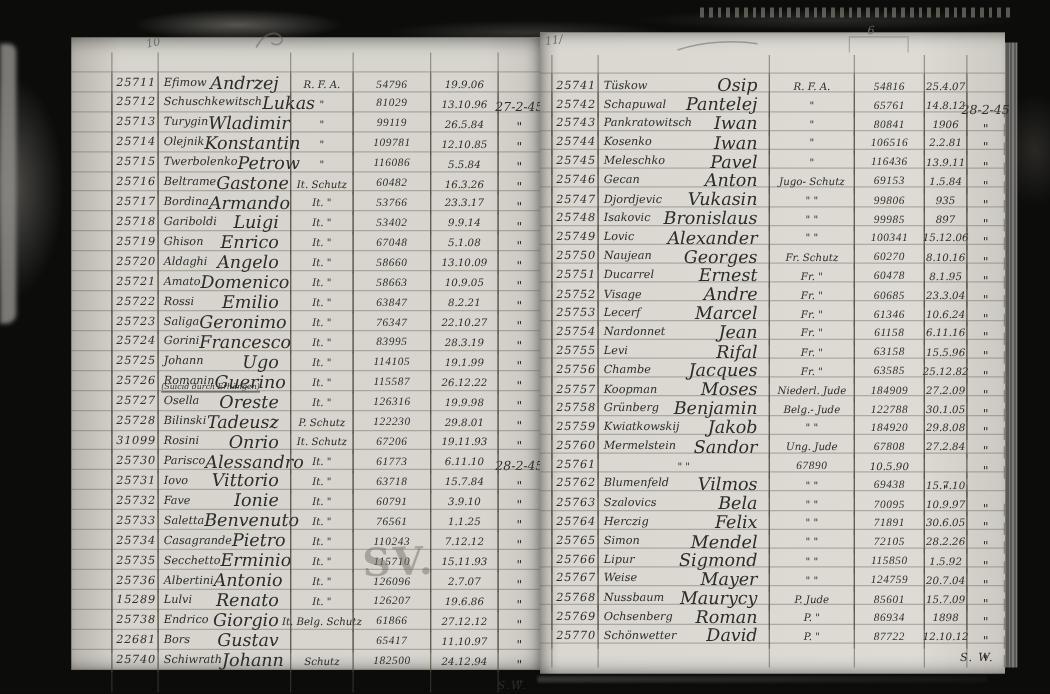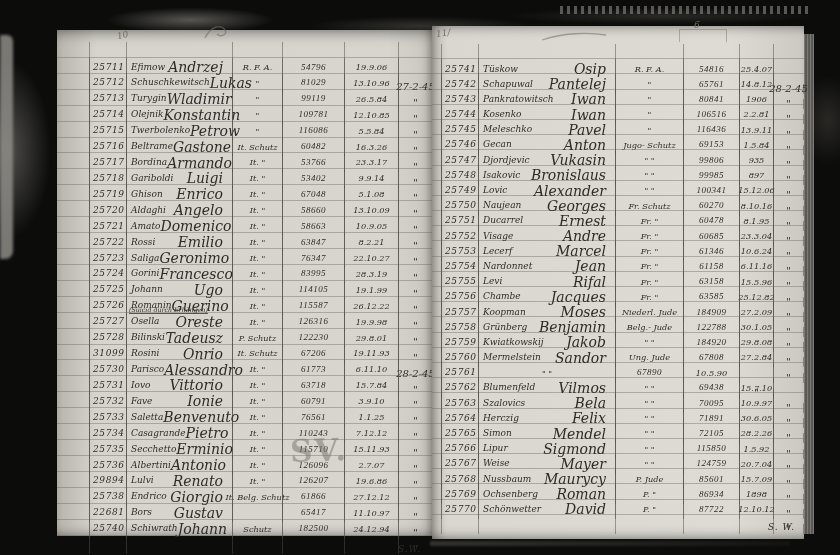--- a/index.html
+++ b/index.html
@@ -385,21 +385,21 @@
             <span class="surname">Albertini</span>
             <span class="given">Antonio</span>
           </div>
           <div class="cell c-cat">It. "</div>
           <div class="cell c-num">126096</div>
           <div class="cell c-birth">2.7.07</div>
           <div class="cell c-death">"</div>
         </div>
         <div class="row">
           <div class="cell c-margin"></div>
-          <div class="cell c-no">29894</div>
+          <div class="cell c-no">15289</div>
           <div class="cell c-name">
             <span class="surname">Lulvi</span>
             <span class="given">Renato</span>
           </div>
           <div class="cell c-cat">It. "</div>
           <div class="cell c-num">126207</div>
           <div class="cell c-birth">19.6.86</div>
           <div class="cell c-death">"</div>
         </div>
         <div class="row">

